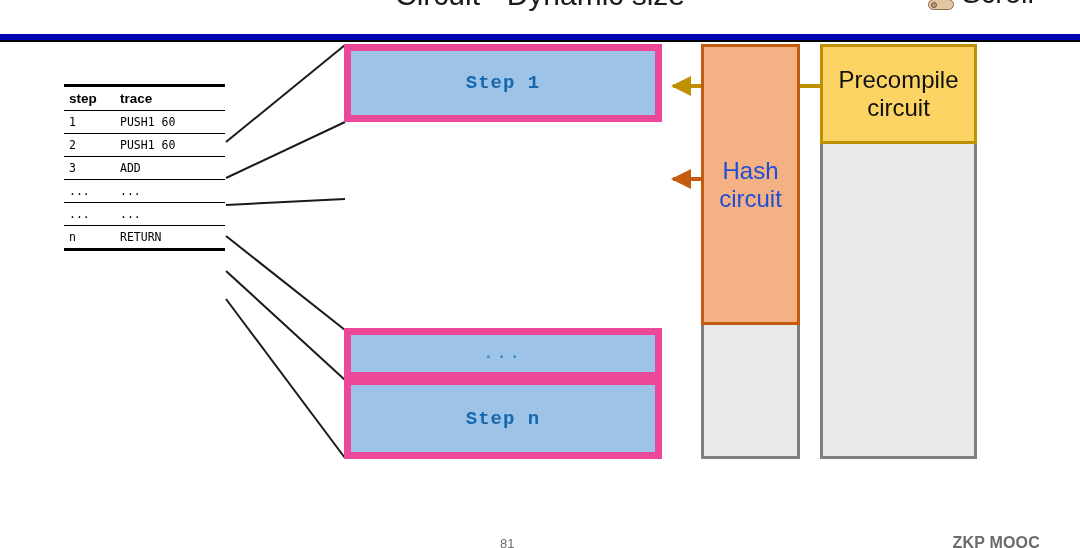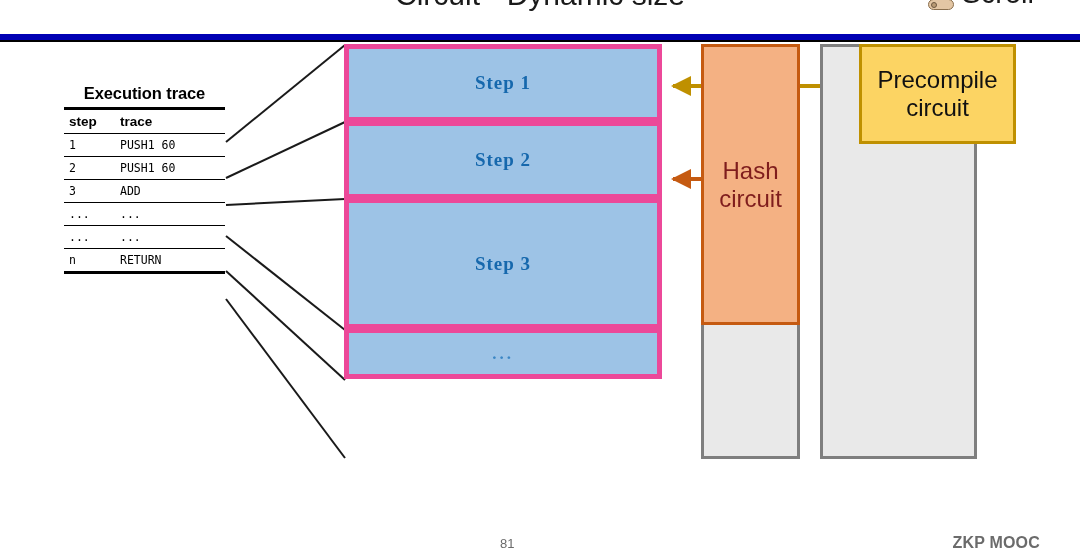--- a/index.html
+++ b/index.html
@@ -151,26 +151,26 @@
     top: 44px;
     width: 318px;
     height: 415px;
   }
   .step-box {
     position: absolute;
     left: 0;
     width: 318px;
     box-sizing: border-box;
     background: #9dc3e6;
-    border: 5px solid #ec4899;
+    border: 7px solid #ec4899;
     display: flex;
     align-items: center;
     justify-content: center;
     color: #1668ad;
-    font-family: Liberation Serif, serif;
+    font-family: Liberation Mono, monospace;
     font-weight: bold;
     font-size: 19px;
     letter-spacing: 1px;
   }
   .step-box.ellipsis {
     font-size: 17px;
     color: #3b86c4;
     letter-spacing: 3px;
   }
   .gray-box {
@@ -182,21 +182,21 @@
   .hash-box {
     position: absolute;
     box-sizing: border-box;
     background: #f4b183;
     border: 3px solid #c55a11;
     display: flex;
     align-items: center;
     justify-content: center;
     text-align: center;
     font-size: 24px;
-    color: #7f1d1d;
+    color: #1d4ed8;
     line-height: 1.15;
     font-family: "Liberation Sans", sans-serif;
   }
   .precompile-box {
     position: absolute;
     box-sizing: border-box;
     background: #fcd463;
     border: 3px solid #bf9000;
     display: flex;
     align-items: center;
@@ -235,21 +235,20 @@
   <span class="scroll-glyph">
     <span class="sheet"></span>
     <span class="roll"></span>
   </span>
   <span class="brand-name">Scroll</span>
 </div>
 
 <div id="title-rule"></div>
 
 <div id="exec-trace">
-  <div class="trace-title">Execution trace</div>
   <table>
     <thead>
       <tr>
         <th class="col-step">step</th>
         <th>trace</th>
       </tr>
     </thead>
     <tbody>
       <tr>
         <td>1</td>
@@ -285,34 +284,33 @@
     <line x1="226" y1="178" x2="345" y2="122"></line>
     <line x1="226" y1="205" x2="345" y2="199"></line>
     <line x1="226" y1="236" x2="345" y2="330"></line>
     <line x1="226" y1="271" x2="345" y2="380"></line>
     <line x1="226" y1="299" x2="345" y2="458"></line>
   </g>
 </svg>
 
 <div id="circuit-column">
   <div class="step-box" style="top:0px;height:78px;">Step 1</div>
-  <div class="step-box" style="top:77px;height:78px;">Step 2</div>
-  <div class="step-box" style="top:154px;height:131px;">Step 3</div>
   <div class="step-box ellipsis" style="top:284px;height:51px;">...</div>
+  <div class="step-box" style="top:334px;height:81px;">Step n</div>
 </div>
 
 <div class="gray-box" style="left:701px; top:44px; width:99px; height:415px;"></div>
 <div class="hash-box" style="left:701px; top:44px; width:99px; height:281px;">
   <span>
     <span>Hash</span><br><span>circuit</span>
   </span>
 </div>
 
 <div class="gray-box" style="left:820px; top:44px; width:157px; height:415px;"></div>
-<div class="precompile-box" style="left:820px; top:44px; width:157px; height:100px;margin-left:39px;">
+<div class="precompile-box" style="left:820px; top:44px; width:157px; height:100px;">
   <span>
     <span>Precompile</span><br><span>circuit</span>
   </span>
 </div>
 
 <svg id="arrows" style="position:absolute;left:0;top:0;width:1080px;height:548px;pointer-events:none;" viewBox="0 0 1080 548">
   <defs>
     <marker id="ah-yellow" viewBox="0 0 10 10" refX="9" refY="5" markerWidth="5" markerHeight="5" orient="auto-start-reverse">
       <path d="M 0 0 L 10 5 L 0 10 z" fill="#BF9000"></path>
     </marker>

